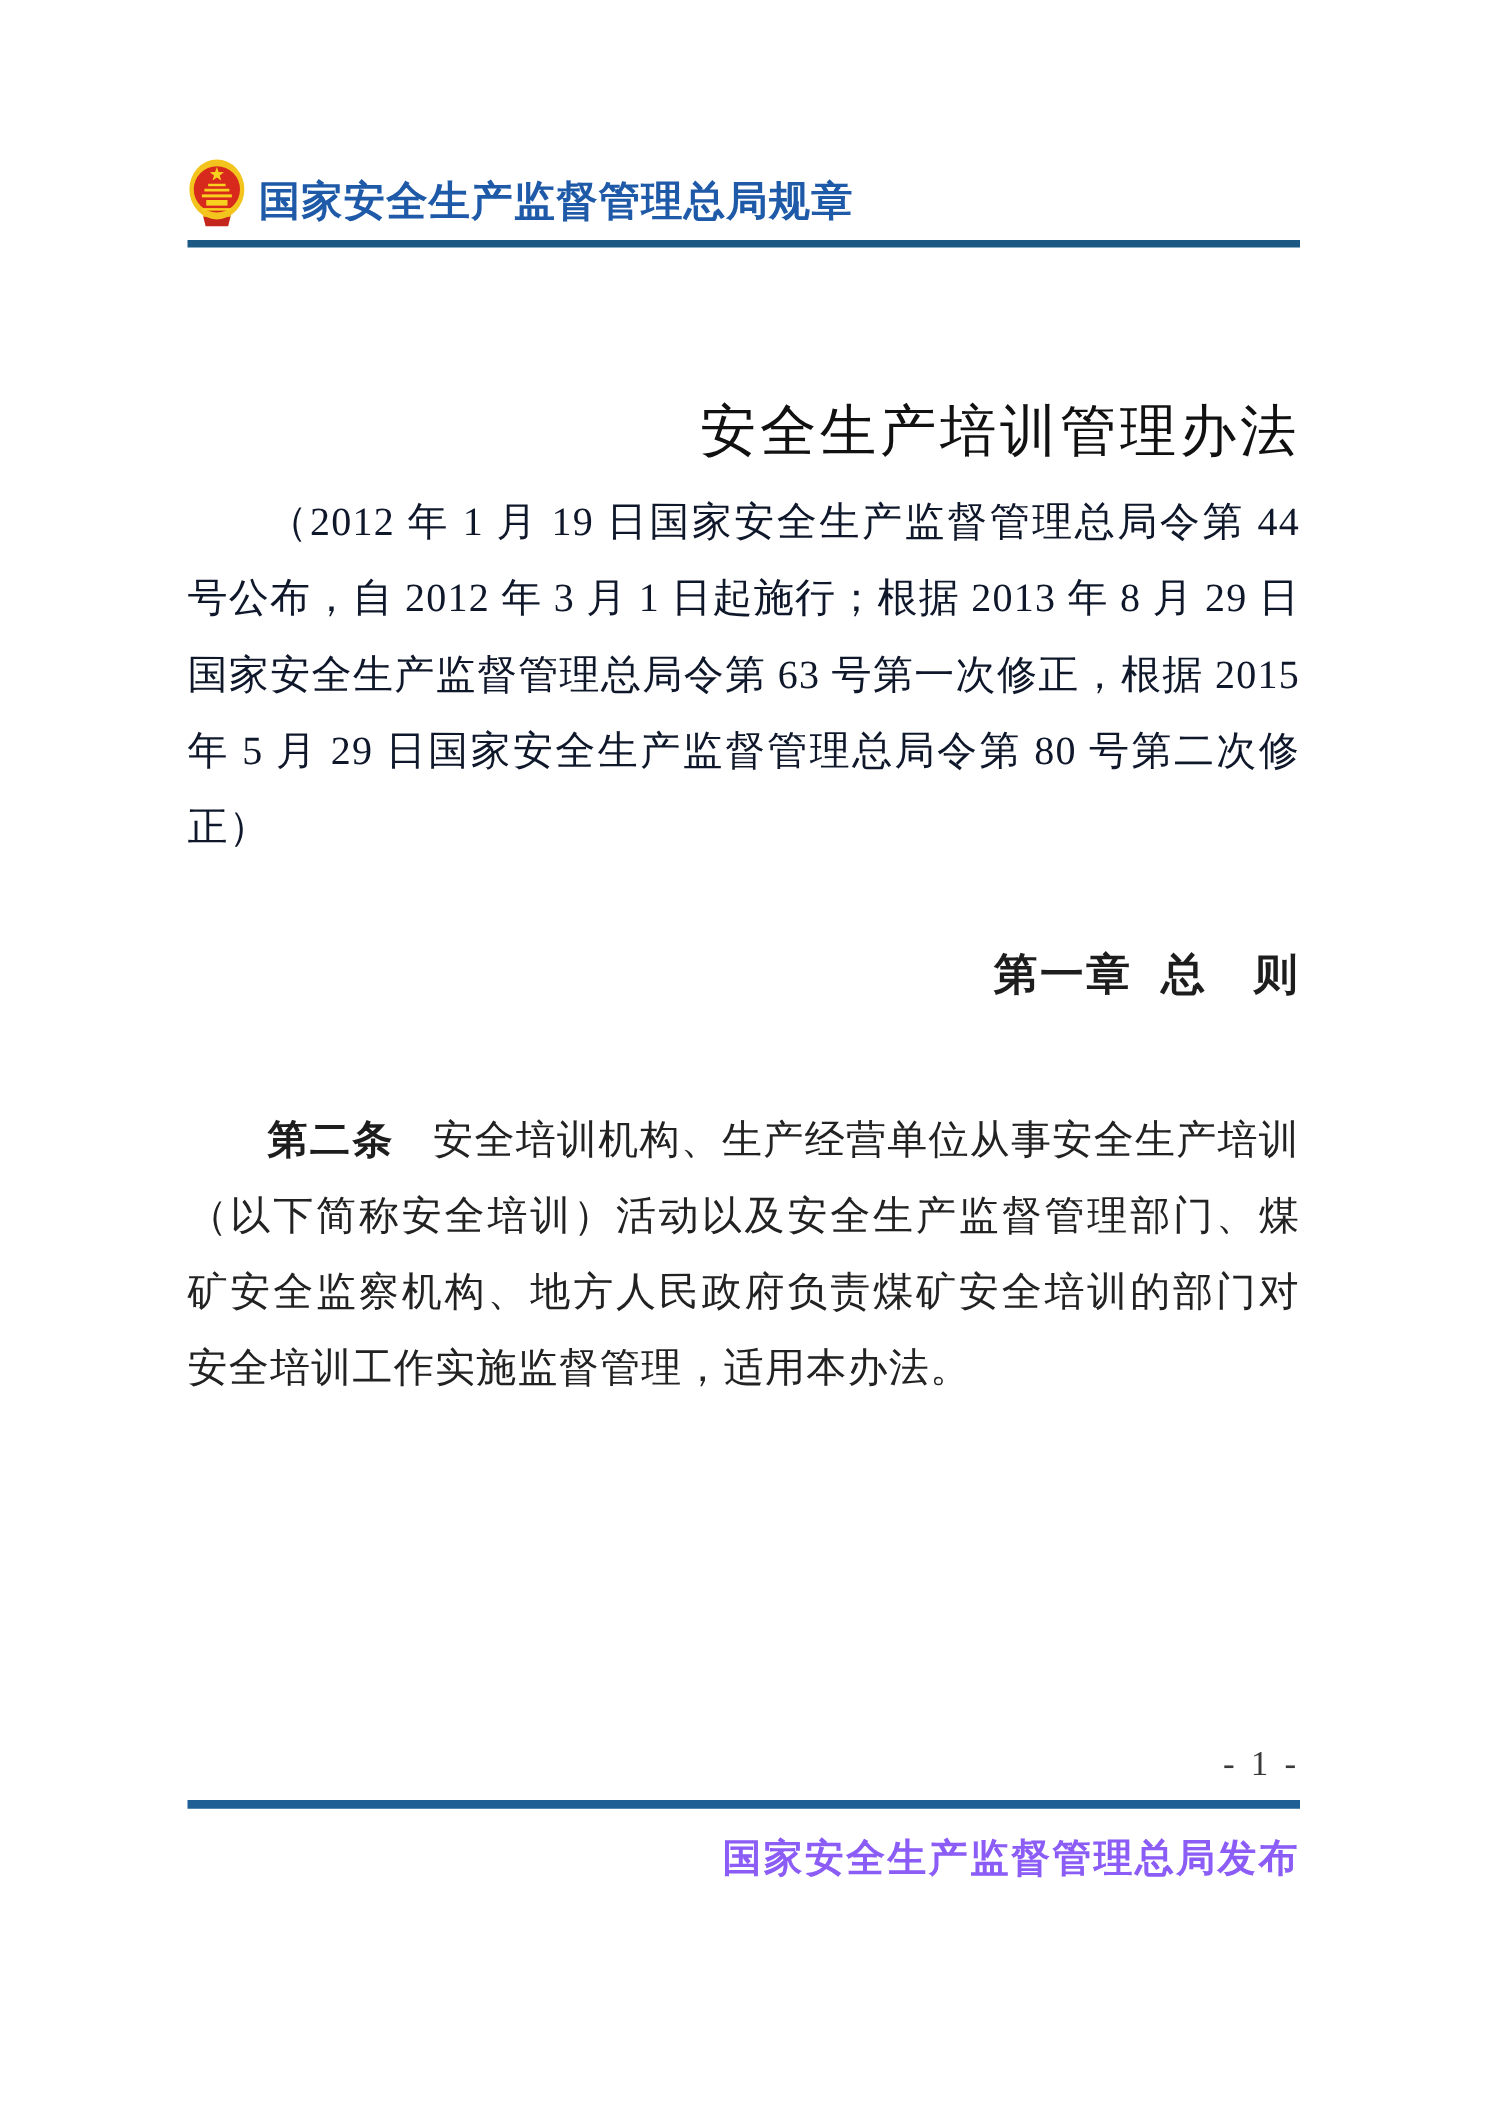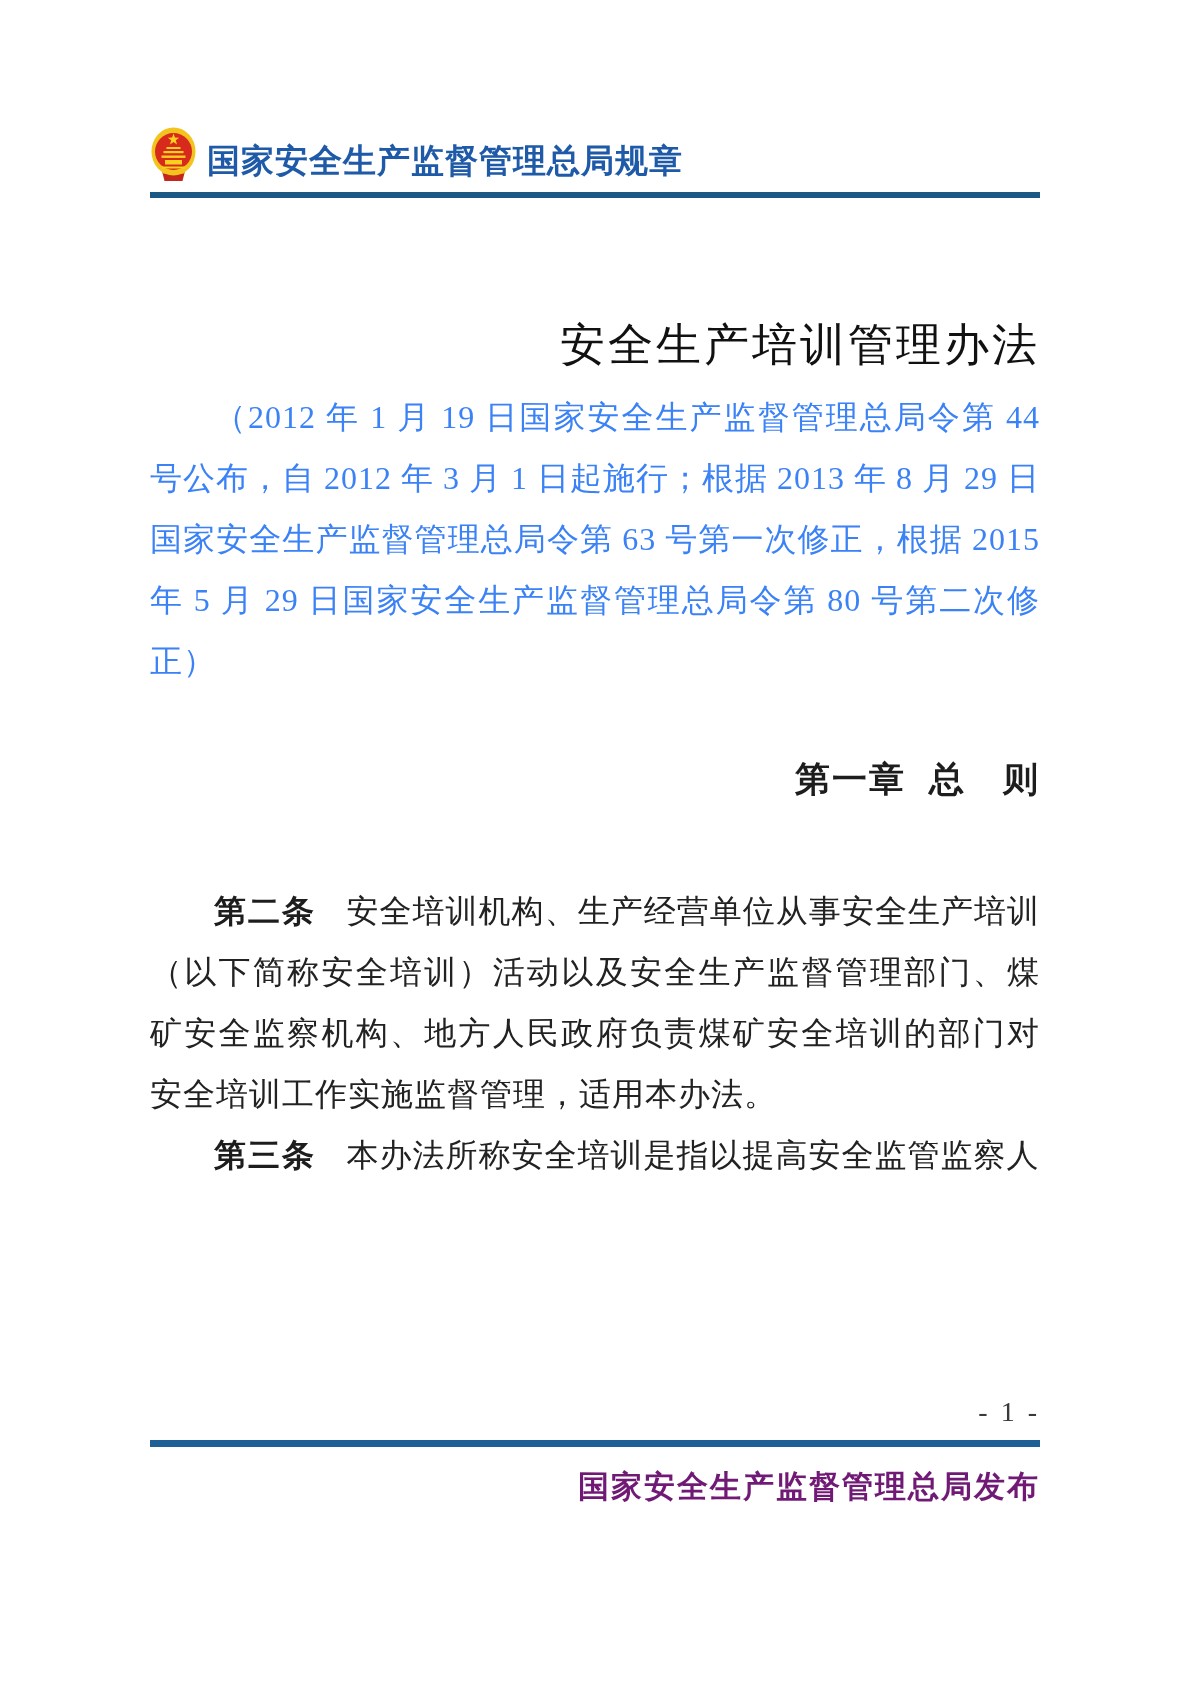--- a/index.html
+++ b/index.html
@@ -32,21 +32,21 @@
   
   .content { position:absolute; left:150px; top:0; width:890px; }
   .doc-title {
     margin:0; padding-top:318px;
     font-size:45px; line-height:54px; font-weight:400;
     text-align:right; letter-spacing:3px; color:#111;
   }
   .promulgation {
     margin:15px 0 0 0;
     font-size:32px; line-height:61px; letter-spacing:1px;
-    text-align:justify; text-indent:2em; color:#3b82f6;
+    text-align:justify; text-indent:2em; color:#0f172a;
   }
   .chapter-heading {
     margin:64px 0 0 0;
     font-size:35px; line-height:52px; font-weight:700;
     text-align:right; letter-spacing:2px; color:#1d1d1d;
     font-family:Liberation Mono, monospace;
   }
   .articles { margin-top:73px; }
   .article {
     margin:0;
@@ -63,21 +63,21 @@
   .page-number {
     position:absolute; top:1396px; right:150px;
     font-size:28px; letter-spacing:3px; color:#3a3a3a;
   }
   .rule-bottom {
     position:absolute; left:150px; top:1440px; width:890px; height:7px;
     background:#1e5f96;
   }
   .publisher-label {
     position:absolute; top:1466px; right:150px;
-    font-size:31px; font-weight:700; color:#701a75; letter-spacing:2px;
+    font-size:31px; font-weight:700; color:#8b5cf6; letter-spacing:2px;
     font-family:"Liberation Serif","DejaVu Serif",serif;
     white-space:nowrap;
   }
 </style>
 </head>
 <body>
 
 <div class="page">
 
   <div class="header">
@@ -99,21 +99,20 @@
 
   <div class="content">
     <h1 class="doc-title">安全生产培训管理办法</h1>
 
     <p class="promulgation">（2012 年 1 月 19 日国家安全生产监督管理总局令第 44 号公布，自 2012 年 3 月 1 日起施行；根据 2013 年 8 月 29 日国家安全生产监督管理总局令第 63 号第一次修正，根据 2015 年 5 月 29 日国家安全生产监督管理总局令第 80 号第二次修正）</p>
 
     <h2 class="chapter-heading">第一章 总　则</h2>
 
     <div class="articles">
       <p class="article"><span class="article-label">第二条</span><span>安全培训机构、生产经营单位从事安全生产培训（以下简称安全培训）活动以及安全生产监督管理部门、煤矿安全监察机构、地方人民政府负责煤矿安全培训的部门对安全培训工作实施监督管理，适用本办法。</span></p>
-      <p class="article"><span class="article-label">第三条</span><span>本办法所称安全培训是指以提高安全监管监察人</span></p>
     </div>
   </div>
 
   <div class="page-number">- 1 -</div>
   <div class="rule-bottom"></div>
   <div class="publisher-label">国家安全生产监督管理总局发布</div>
 
 </div>
 
 </body></html>

